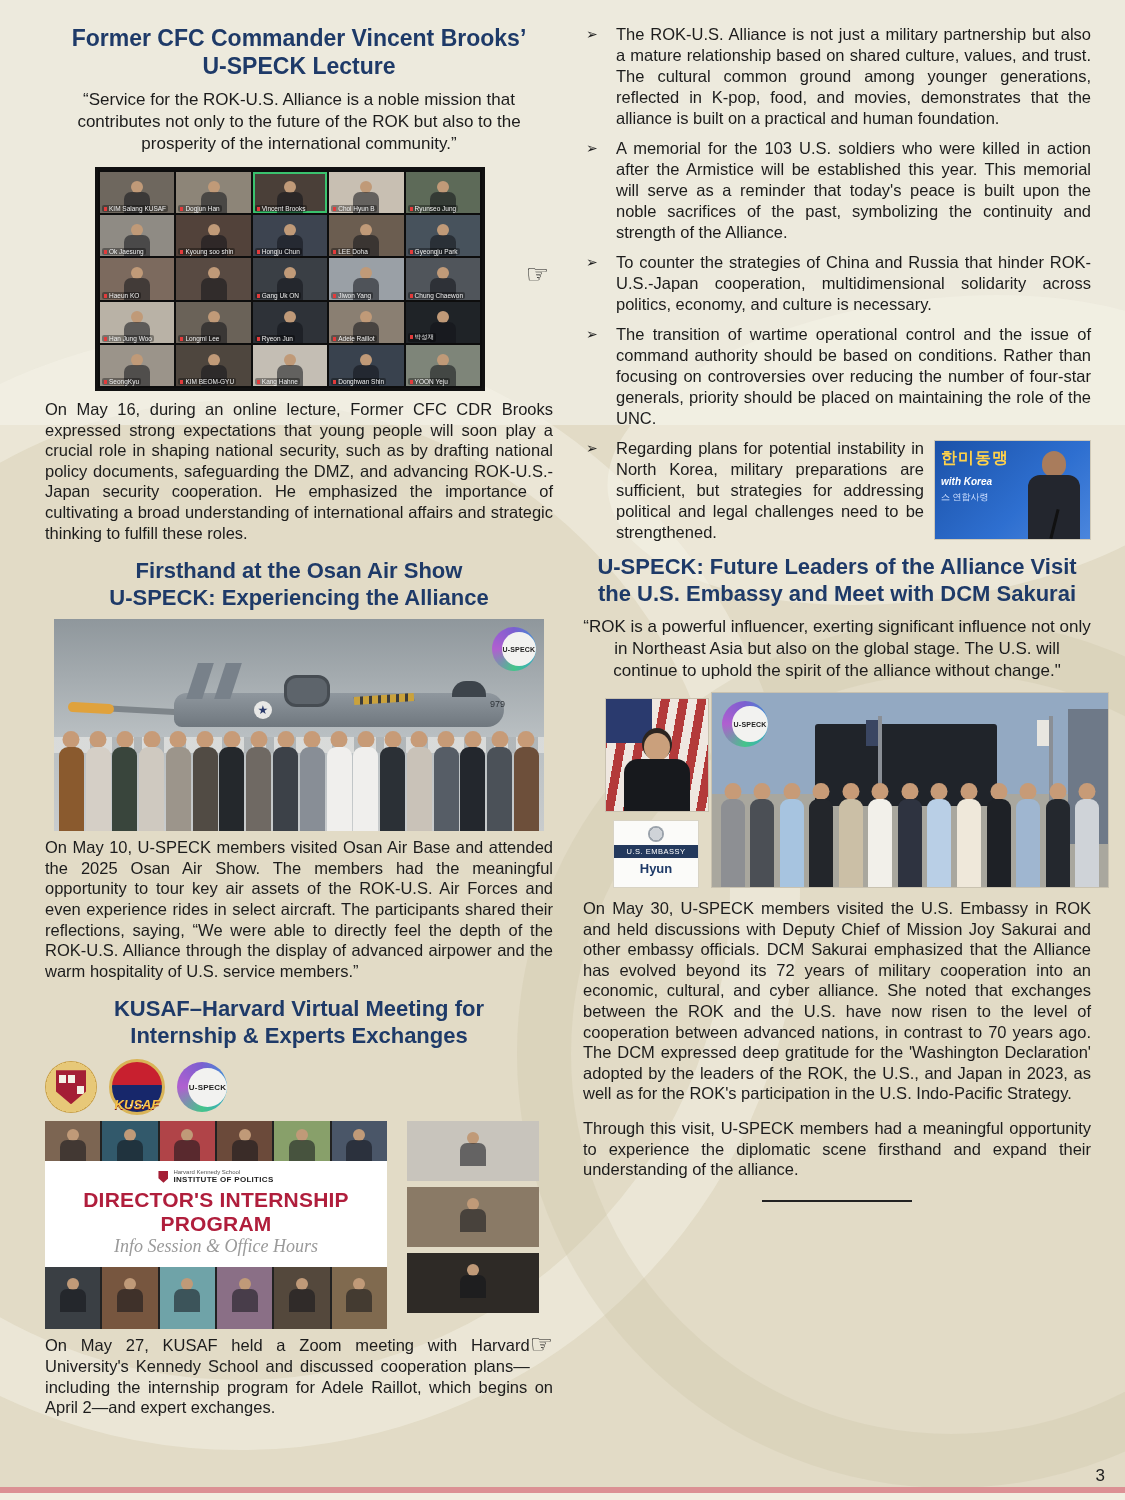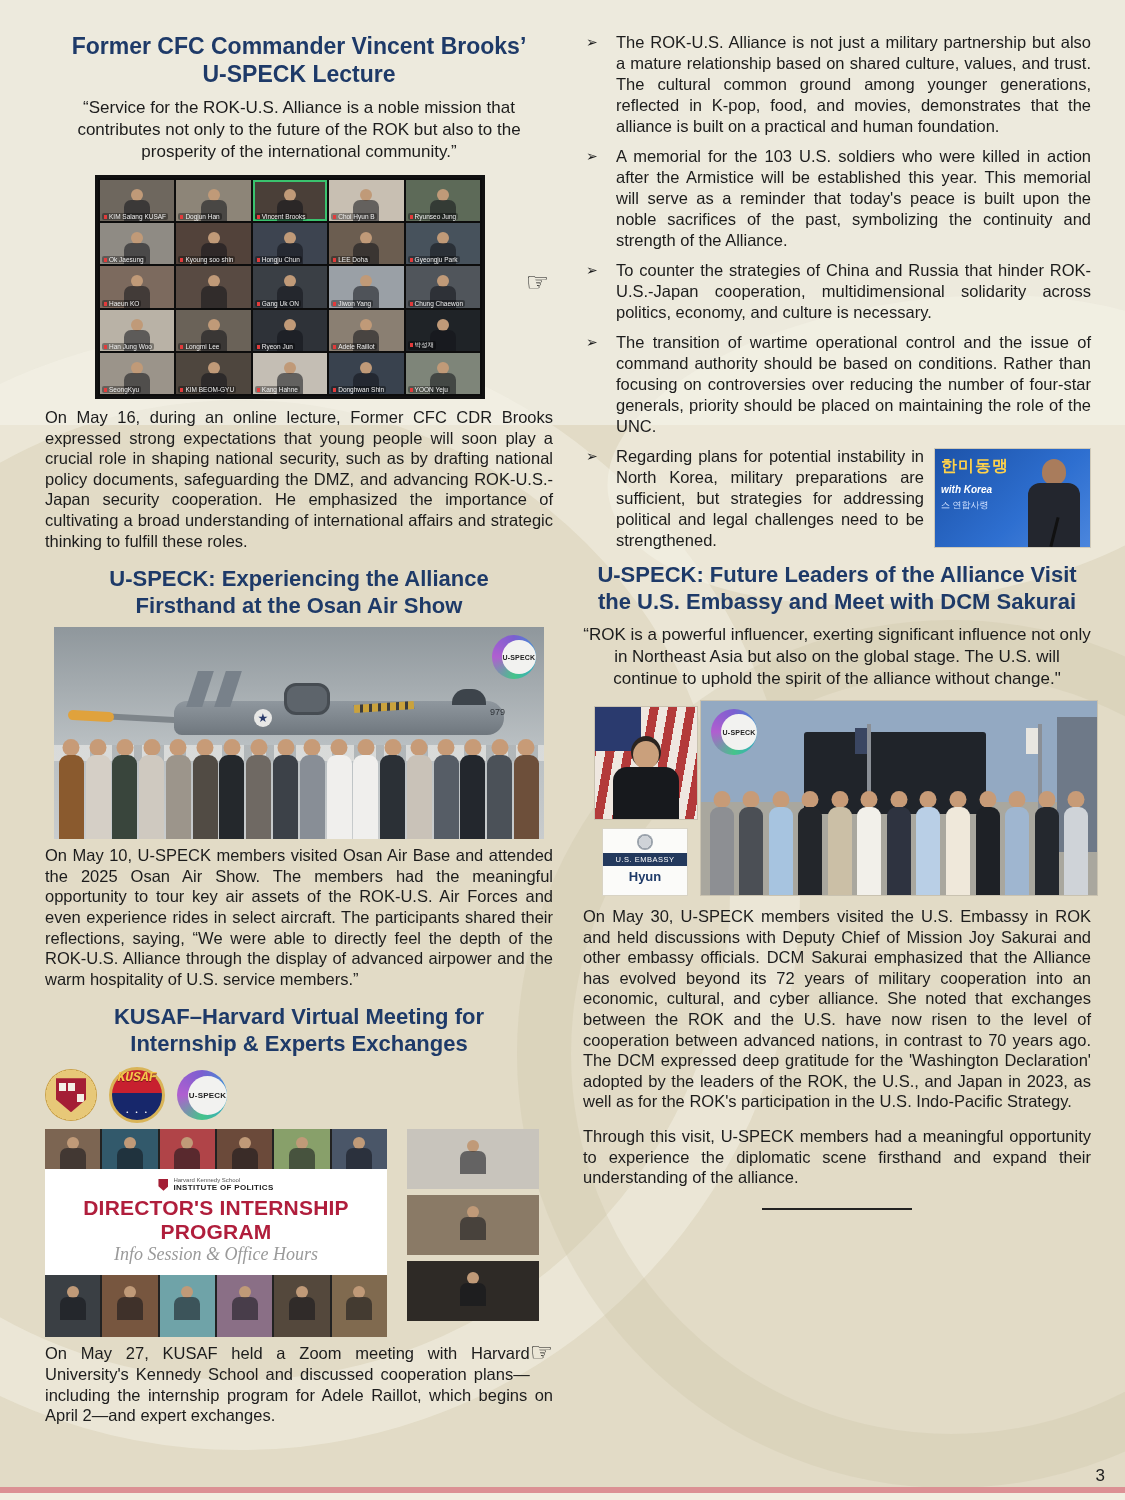--- a/index.html
+++ b/index.html
@@ -4,21 +4,21 @@
 <style>
   html,body{margin:0;padding:0;}
   .page{
     position:relative; width:1125px; height:1500px; overflow:hidden;
     background:#e2dbc6; font-family:"Liberation Sans",sans-serif; color:#1c1c1c;
   }
   .band-top{position:absolute;left:0;top:0;right:0;height:425px;background:#edeadd;}
   .wm1{position:absolute;width:980px;height:980px;border:70px solid rgba(246,243,232,0.45);border-radius:50%;left:-320px;top:330px;}
   .wm2{position:absolute;width:760px;height:760px;border:54px solid rgba(201,190,158,0.25);border-radius:50%;right:-260px;top:620px;}
   .wm3{position:absolute;width:640px;height:300px;background:rgba(246,243,232,0.5);border-radius:50%;right:-120px;top:300px;transform:rotate(-8deg);}
-  .cols{position:absolute;left:0;top:0;width:921px;display:flex;padding:28px 35px 40px 45px;gap:30px;box-sizing:border-box;}
+  .cols{position:absolute;left:0;top:0;width:921px;display:flex;padding:20px 35px 40px 45px;gap:30px;box-sizing:border-box;}
   .col{width:508px;flex:0 0 508px;position:relative;}
 
   h1,h2{margin:0;text-align:center;color:#1e3a68;font-weight:bold;}
   h1{font-size:23px;line-height:28px;margin-top:4px;}
   h2{font-size:22px;line-height:27px;}
   h1 span,h2 span{display:block;}
   .quote{font-size:17px;line-height:22px;text-align:center;margin:9px 0 10px;}
   .body-p{font-size:16.5px;line-height:20.6px;text-align:justify;margin:6px 0 14px;}
 
   
@@ -55,21 +55,21 @@
   .uspeck-logo{position:absolute;border-radius:50%;background:conic-gradient(#7b5fd0,#2f9fd8,#45c48a,#b05fd0,#7b5fd0);display:flex;align-items:center;justify-content:flex-end;}
   .uspeck-logo .inner{width:78%;height:78%;margin-left:14%;border-radius:50%;background:#f2f2f0;display:flex;align-items:center;justify-content:center;font-size:7px;font-weight:bold;color:#222;letter-spacing:.2px;}
   .airshow .uspeck-logo{right:8px;top:8px;width:44px;height:44px;}
 
   
   .logos-row{display:flex;align-items:center;gap:12px;margin:10px 0 6px;height:56px;}
   .harvard-logo{width:52px;height:52px;border-radius:50%;background:radial-gradient(circle,#e7c878 0 68%,#caa24a 68% 100%);position:relative;}
   .harvard-shield{position:absolute;left:11px;top:9px;width:30px;height:34px;background:#a41e35;clip-path:polygon(0 0,100% 0,100% 62%,50% 100%,0 62%);}
   .harvard-shield i{position:absolute;background:#f4f0e6;width:7px;height:8px;top:5px;}
   .harvard-shield i:nth-child(1){left:3px;} .harvard-shield i:nth-child(2){left:12px;} .harvard-shield i:nth-child(3){left:21px;top:16px;}
-  .kusaf-logo{width:56px;height:56px;border-radius:50%;background:linear-gradient(180deg,#c8202f 0 46%,#17276b 46% 100%);border:3px solid #d9b457;box-sizing:border-box;position:relative;display:flex;align-items:flex-start;justify-content:center;font-family:Liberation Mono, monospace;}
+  .kusaf-logo{width:56px;height:56px;border-radius:50%;background:linear-gradient(180deg,#c8202f 0 46%,#17276b 46% 100%);border:3px solid #d9b457;box-sizing:border-box;position:relative;display:flex;align-items:flex-end;justify-content:center;}
   .kusaf-logo span{color:#f5c64a;font-weight:bold;font-style:italic;font-size:13px;text-shadow:0 1px 0 #7c1420;}
   .kusaf-logo::after{content:'• • •';position:absolute;bottom:4px;color:#fff;font-size:6px;letter-spacing:1px;}
   .logos-row .uspeck-logo{position:relative;width:50px;height:50px;}
   .logos-row .uspeck-logo .inner{font-size:8px;}
 
   .collage{display:flex;gap:20px;margin:2px 0 6px;}
   .collage-main{width:342px;background:#fff;}
   .strip{display:grid;grid-template-columns:repeat(6,1fr);gap:2px;background:#222;}
   .strip .tile{position:relative;height:40px;overflow:hidden;}
   .strip.bottom .tile{height:62px;}
@@ -92,21 +92,21 @@
   .li-marker{position:absolute;left:3px;top:0;font-size:14px;}
   .officer-photo{float:right;width:155px;height:98px;margin:2px 0 4px 10px;position:relative;background:linear-gradient(135deg,#1c52a8,#2e6fd0 60%,#4b86dd);overflow:hidden;border:1px solid #cfc9b8;}
   .off-kr{position:absolute;left:6px;top:6px;color:#ffd24a;font-weight:bold;font-size:16px;letter-spacing:1px;}
   .off-l2{position:absolute;left:6px;top:30px;color:#fff;font-weight:bold;font-size:10px;font-style:italic;}
   .off-l3{position:absolute;left:6px;top:46px;color:#cfe0ff;font-size:9px;}
   .off-person{position:absolute;right:10px;top:10px;width:52px;height:88px;}
   .off-person::before{content:'';position:absolute;top:0;left:50%;transform:translateX(-50%);width:24px;height:26px;border-radius:50% 50% 45% 45%;background:#a97c5c;}
   .off-person::after{content:'';position:absolute;top:24px;left:0;right:0;bottom:0;border-radius:12px 12px 0 0;background:#23262e;}
   .off-mic{position:absolute;right:34px;bottom:0;width:3px;height:30px;background:#111;transform:rotate(14deg);}
 
-  .embassy-photos{position:relative;height:198px;margin:10px 5px 8px;}
+  .embassy-photos{position:relative;height:198px;margin:10px 16px 8px;}
   .portrait{position:absolute;left:6px;top:6px;width:102px;height:112px;background:repeating-linear-gradient(100deg,#b33a3a 0 9px,#efe7e0 9px 18px);overflow:hidden;border:1px solid #c9c2b0;}
   .portrait .canton{position:absolute;left:0;top:0;width:46px;height:44px;background:#2a3a6e;}
   .portrait .p-person{position:absolute;left:50%;bottom:0;transform:translateX(-50%);width:66px;height:78px;}
   .portrait .p-person::before{content:'';position:absolute;top:0;left:50%;transform:translateX(-50%);width:26px;height:28px;border-radius:50%;background:#caa07c;box-shadow:0 -3px 0 2px #2b2420;}
   .portrait .p-person::after{content:'';position:absolute;top:26px;left:0;right:0;bottom:0;border-radius:14px 14px 0 0;background:#17191d;}
   .embassy-card{position:absolute;left:14px;top:128px;width:84px;height:66px;background:#fbfbf9;border:1px solid #d8d3c4;text-align:center;}
   .seal{width:16px;height:16px;border-radius:50%;background:radial-gradient(circle,#cfd3d8 0 55%,#9aa2ab 55% 100%);margin:5px auto 3px;}
   .ec-bar{background:#23395d;color:#fff;font-size:7.5px;letter-spacing:.5px;padding:2px 0;}
   .ec-city{color:#1e3a68;font-weight:bold;font-size:13px;margin-top:3px;}
   .group-photo{position:absolute;left:112px;top:0;width:396px;height:194px;background:linear-gradient(180deg,#93a9c2 0 52%,#a9a79e 52% 100%);overflow:hidden;border:1px solid #c9c2b0;}
@@ -246,22 +246,22 @@
                 <span class="zg-name">YOON Yeju</span>
               </div>
             </div>
         </div>
         <span class="hand hand-mid">☞</span>
       </div>
 
       <p class="body-p">On May 16, during an online lecture, Former CFC CDR Brooks expressed strong expectations that young people will soon play a crucial role in shaping national security, such as by drafting national policy documents, safeguarding the DMZ, and advancing ROK-U.S.-Japan security cooperation. He emphasized the importance of cultivating a broad understanding of international affairs and strategic thinking to fulfill these roles.</p>
 
       <h2>
+        <span>Firsthand at the Osan Air Show</span>
         <span>U-SPECK: Experiencing the Alliance</span>
-        <span>Firsthand at the Osan Air Show</span>
       </h2>
 
       <div class="airshow">
         <div class="tents"></div>
         <div class="ac-boom"></div>
         <div class="ac-boomtip"></div>
         <div class="ac-body"></div>
         <div class="ac-fin"></div>
         <div class="ac-fin ac-fin2"></div>
         <div class="ac-engine"></div>

